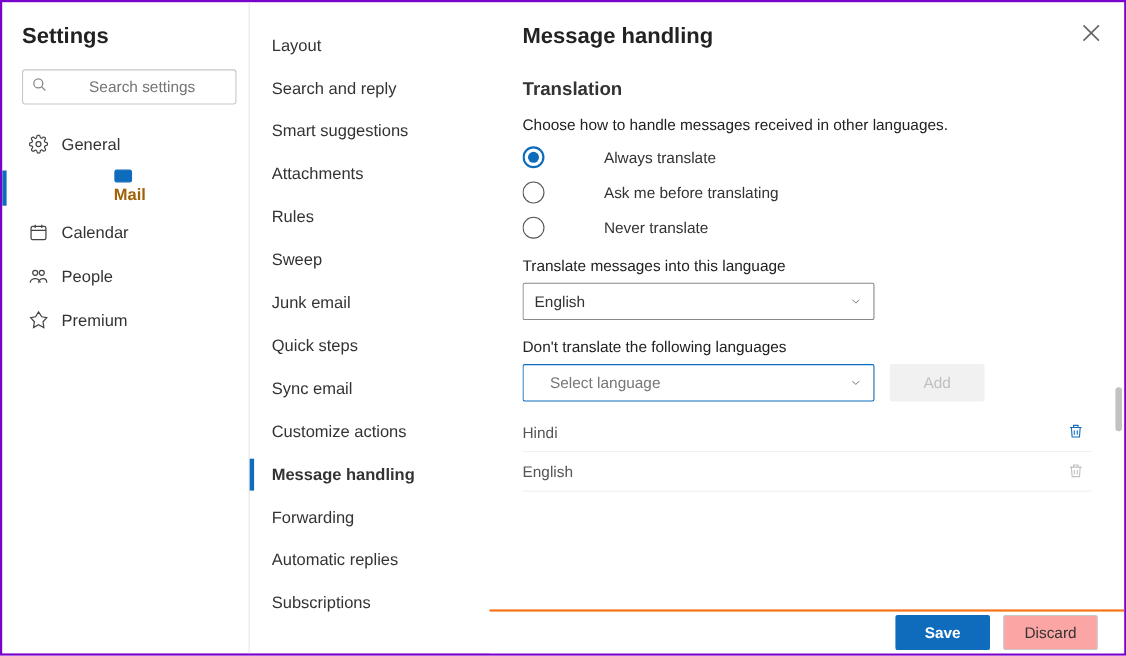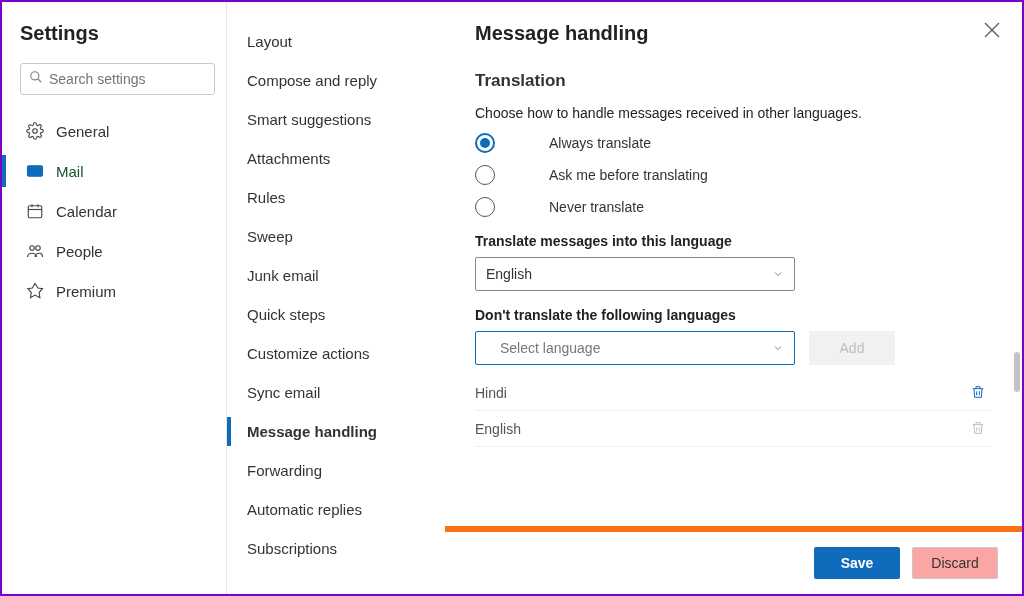--- a/index.html
+++ b/index.html
@@ -2,26 +2,26 @@
 <html><head>
 <meta charset="utf-8">
 <style>
   * { box-sizing: border-box; margin: 0; padding: 0; font-family: 'Segoe UI', Arial, sans-serif; }
   body { width: 1024px; height: 596px; overflow: hidden; border: 2px solid #7a00cc; position: relative; background: #fff; }
   .app { display: flex; width: 100%; height: 100%; }
 
   
   .col-nav { width: 225px; padding: 20px 10px 10px 18px; border-right: 1px solid #e5e5e5; }
   .settings-title { font-size: 20px; font-weight: 700; color: #222; margin-bottom: 18px; }
-  .search-wrap { position: relative; width: 195px; height: 32px; margin-bottom: 16px; border: 1px solid #c8c8c8; border-radius: 3px; display: flex; align-items: center; padding: 0 8px; color: #666; }
+  .search-wrap { position: relative; width: 195px; height: 32px; margin-bottom: 16px; border: 1px solid #c8c8c8; border-radius: 3px; display: flex; align-items: center; padding: 0 8px; color: #666; gap: 32px; }
   .search-wrap .mag { margin-right: 6px; color: #888; }
   .search-input { border: none; outline: none; width: 100%; font-size: 14px; color: #333; background: transparent; }
   .nav-item { display: flex; align-items: center; height: 40px; padding: 0 6px; font-size: 15px; color: #333; cursor: pointer; position: relative; }
   .nav-item svg { width: 18px; height: 18px; margin-right: 12px; fill: none; stroke: #444; stroke-width: 1.5; }
-  .nav-item.active { font-weight: 400; color: #14532d; }
+  .nav-item.active { font-weight: 700; color: #a16207; flex-direction: column; }
   .nav-item.active::before { content: ""; position: absolute; left: -18px; top: 4px; bottom: 4px; width: 4px; background: #0f6cbd; }
   .nav-item.active svg { fill: #0f6cbd; stroke: #0f6cbd; }
 
   
   .col-sub { width: 218px; padding: 20px 8px 8px 8px; }
   .sub-item { height: 39px; display: flex; align-items: center; padding: 0 12px; font-size: 15px; color: #333; cursor: pointer; position: relative; }
   .sub-item.active { font-weight: 700; }
   .sub-item.active::before { content: ""; position: absolute; left: -8px; top: 5px; bottom: 5px; width: 4px; background: #0f6cbd; }
 
   
@@ -30,33 +30,33 @@
   .close-x { position: absolute; top: 20px; right: 22px; width: 16px; height: 16px; cursor: pointer; }
   .close-x svg { stroke: #666; stroke-width: 1.5; }
   .scroll-area { margin-top: 26px; overflow-y: auto; flex: 1; padding-right: 18px; }
   .section-h { font-size: 17px; font-weight: 600; color: #333; margin-bottom: 14px; }
   .sub-h { font-size: 14px; font-weight: 400; color: #222; margin-bottom: 12px; }
   .radio-row { display: flex; align-items: center; margin-bottom: 12px; cursor: pointer; gap: 44px; }
   .radio-outer { width: 20px; height: 20px; border-radius: 50%; border: 1px solid #555; margin-right: 10px; display: flex; align-items: center; justify-content: center; }
   .radio-row.selected .radio-outer { border: 2px solid #0f6cbd; }
   .radio-row.selected .radio-inner { width: 10px; height: 10px; border-radius: 50%; background: #0f6cbd; }
   .radio-label { font-size: 14px; color: #333; }
-  .field-label { font-size: 14px; font-weight: 700; color: #222; margin-top: 16px; margin-bottom: 8px; }
+  .field-label { font-size: 14px; font-weight: 400; color: #222; margin-top: 16px; margin-bottom: 8px; }
   .dropdown { width: 320px; height: 34px; border: 1px solid #888; border-radius: 2px; display: flex; align-items: center; justify-content: space-between; padding: 0 10px; font-size: 14px; color: #333; cursor: pointer; }
   .dropdown.focus { border-color: #0f6cbd; color: #777; padding-left: 24px; }
   .chev { width: 12px; height: 12px; stroke: #555; fill: none; stroke-width: 1.5; }
   .lang-row { display: flex; align-items: center; gap: 14px; margin-bottom: 10px; }
   .add-btn { width: 86px; height: 34px; border: none; background: #f1f1f1; color: #bfbfbf; font-size: 14px; cursor: default; border-radius: 2px; text-align: center; }
   .lang-list { margin-top: 6px; }
   .lang-item { display: flex; align-items: center; justify-content: space-between; height: 36px; border-bottom: 1px solid #eef0f2; font-size: 14px; color: #555; padding-right: 6px; gap: 32px; }
   .trash { width: 16px; height: 18px; cursor: pointer; }
   .trash svg { stroke: #0f6cbd; fill: none; stroke-width: 1.5; }
   .trash.disabled svg { stroke: #c0c0c0; }
 
-  .footer { position: absolute; bottom: 0; left: 0; right: 0; height: 68px; border-top: 6px solid #f97316; display: flex; align-items: center; justify-content: flex-end; padding: 0 24px; background: #fff; gap: 12px; }
+  .footer { position: absolute; bottom: 0; left: 0; right: 0; height: 40px; border-top: 2px solid #f97316; display: flex; align-items: center; justify-content: flex-end; padding: 0 24px; background: #fff; gap: 12px; }
   .btn-save { width: 86px; height: 32px; background: #0f6cbd; color: #fff; border: none; font-size: 14px; font-weight: 600; cursor: pointer; border-radius: 2px; }
   .btn-discard { width: 86px; height: 32px; background: #fca5a5; color: #333; border: 1px solid #c8c8c8; font-size: 14px; cursor: pointer; border-radius: 2px; }
   .scrollbar-indicator { position: absolute; right: 2px; top: 350px; width: 6px; height: 40px; background: #c2c2c2; border-radius: 3px; }
 </style>
 </head>
 <body>
 
 <div class="app">
 
   <div class="col-nav">
@@ -105,29 +105,29 @@
     <div class="nav-item">
       <svg viewBox="0 0 24 24">
           <path d="M12 2l4 6 6 1-4.5 5 1 7-6.5-3.5L6 21l1-7L2.5 9 8.5 8z"></path>
         </svg>
       <span>Premium</span>
     </div>
   </div>
 
   <div class="col-sub">
     <div class="sub-item">Layout</div>
-    <div class="sub-item">Compose and reply</div>
+    <div class="sub-item">Search and reply</div>
     <div class="sub-item">Smart suggestions</div>
     <div class="sub-item">Attachments</div>
     <div class="sub-item">Rules</div>
     <div class="sub-item">Sweep</div>
     <div class="sub-item">Junk email</div>
     <div class="sub-item">Quick steps</div>
+    <div class="sub-item">Sync email</div>
     <div class="sub-item">Customize actions</div>
-    <div class="sub-item">Sync email</div>
     <div class="sub-item active">Message handling</div>
     <div class="sub-item">Forwarding</div>
     <div class="sub-item">Automatic replies</div>
     <div class="sub-item">Subscriptions</div>
   </div>
 
   <div class="col-content">
     <div class="pane-title">Message handling</div>
     <div class="close-x">
       <svg viewBox="0 0 16 16" width="16" height="16">

